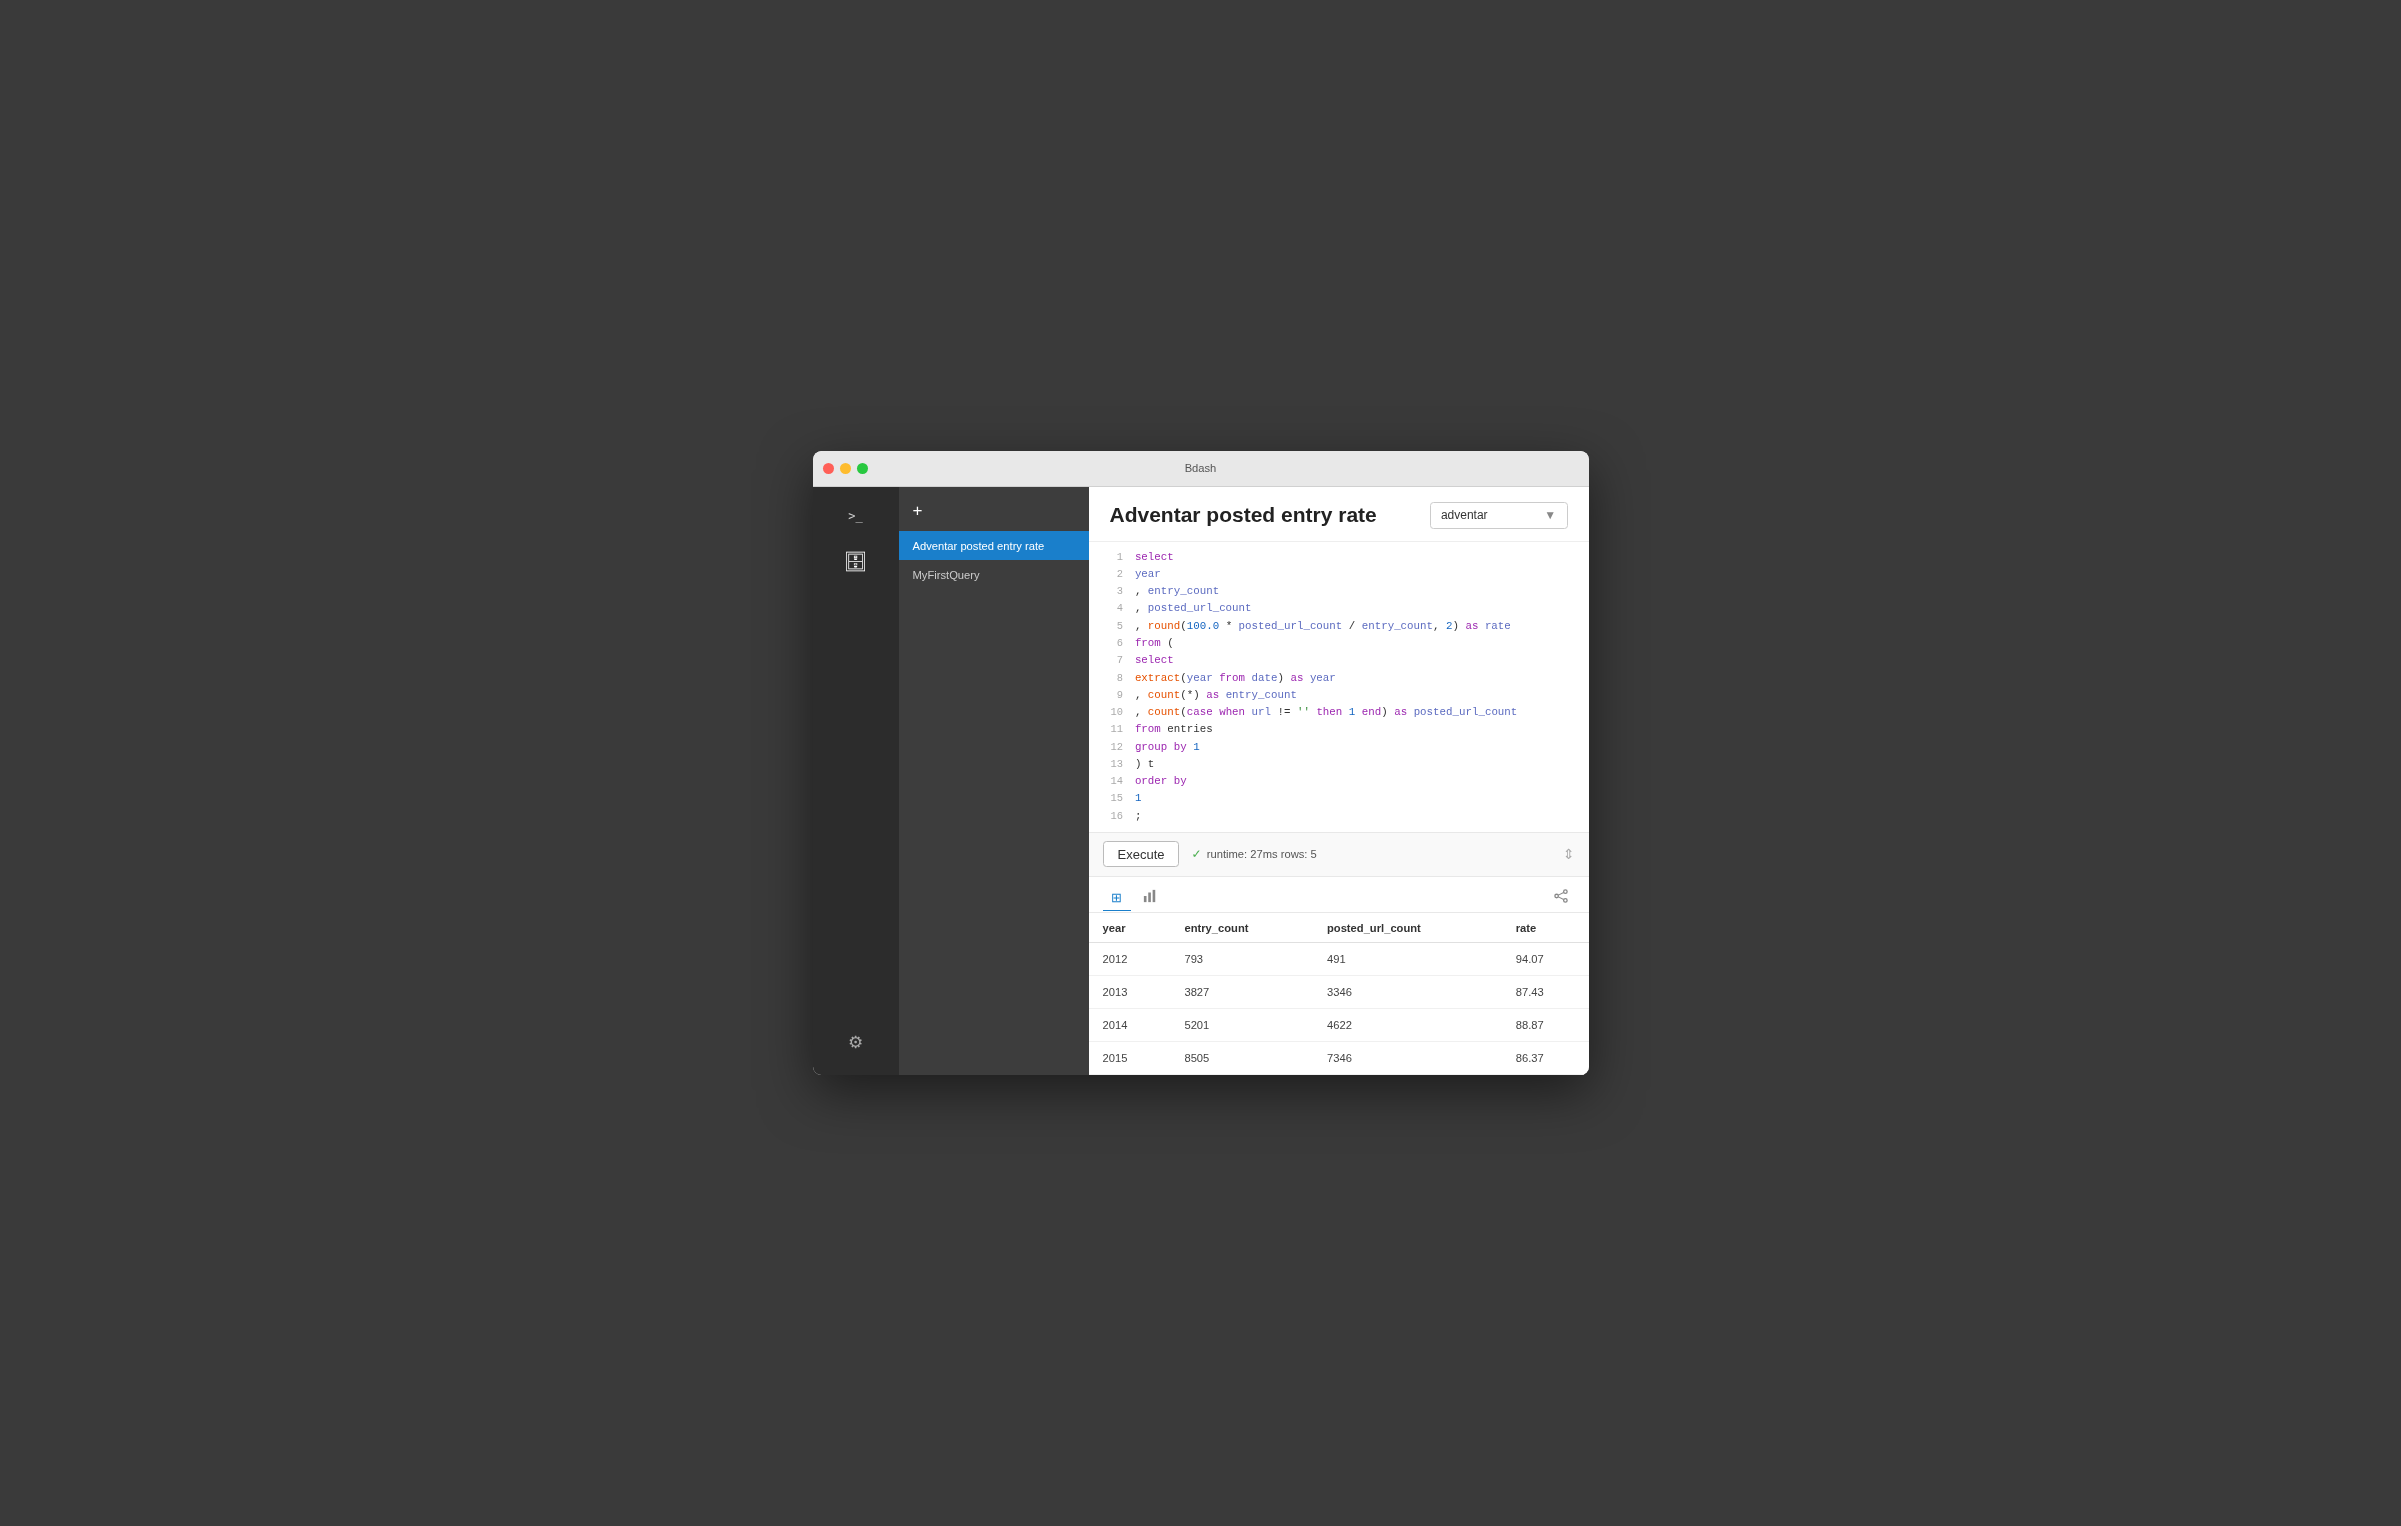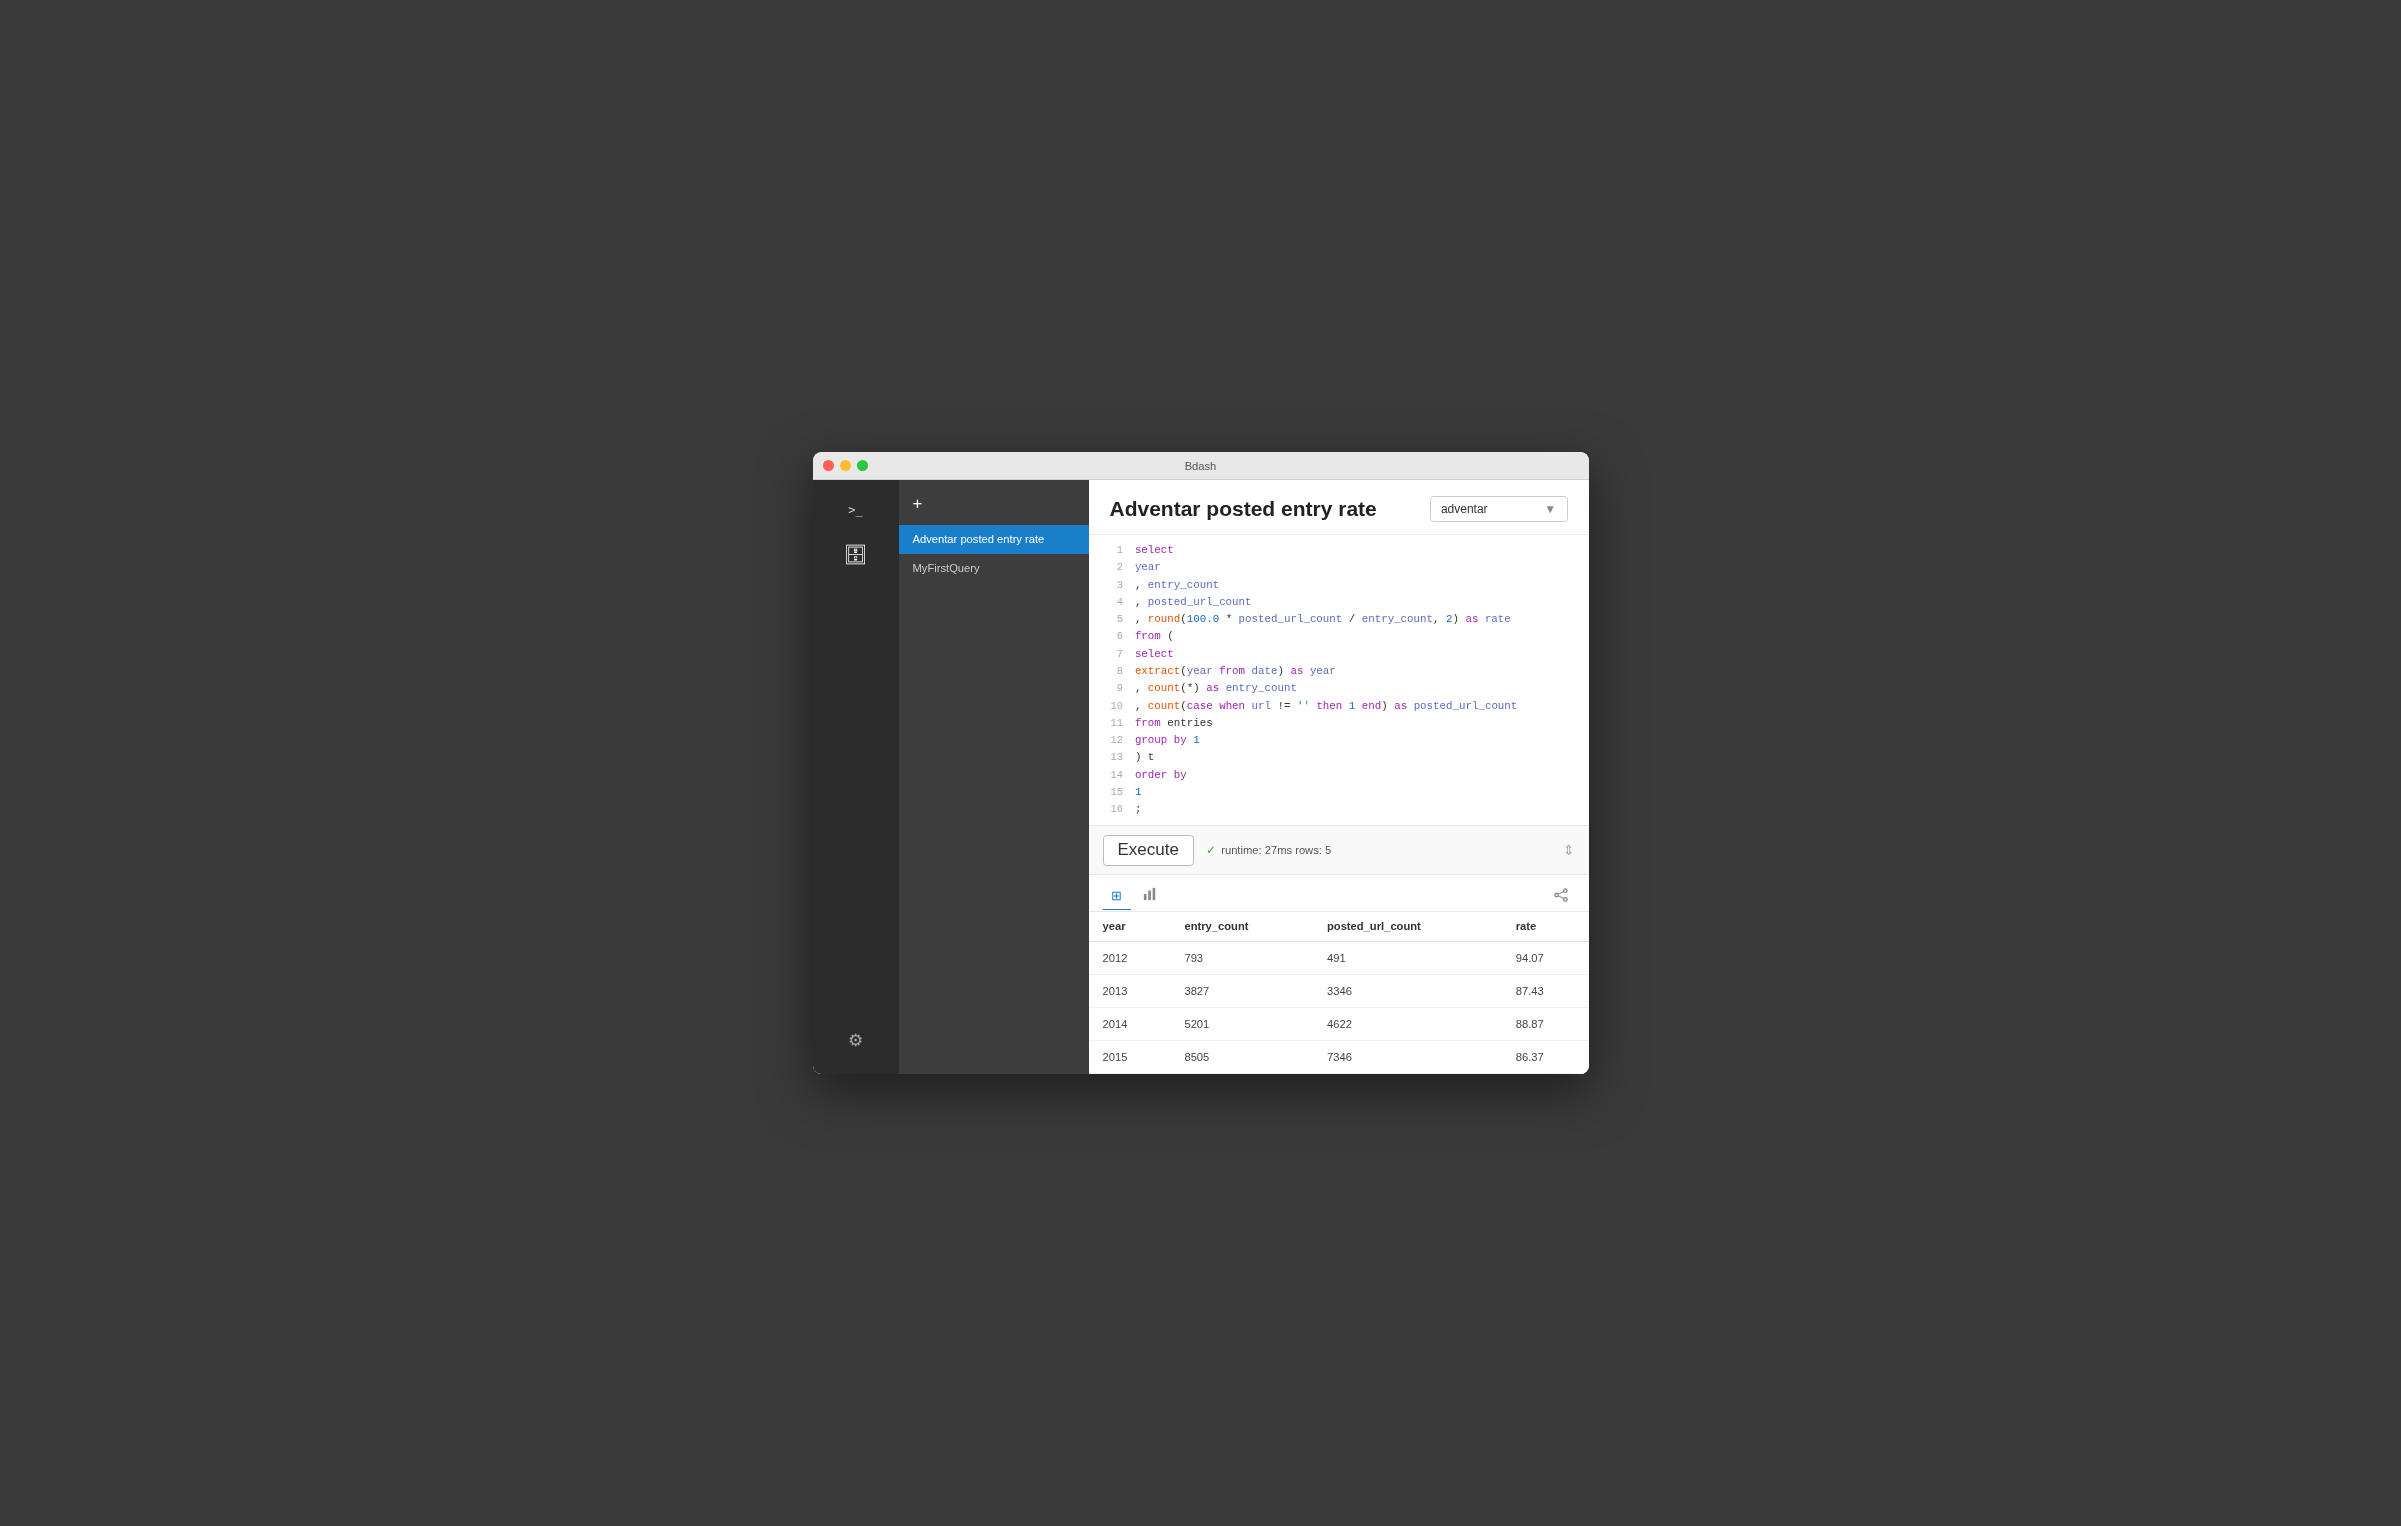--- a/index.html
+++ b/index.html
@@ -17,21 +17,21 @@
       width: 776px;
       background: #f5f5f5;
       border-radius: 8.6px;
       box-shadow: 0 17px 52px rgba(0,0,0,0.5);
       overflow: hidden;
     }
 
     
     .titlebar {
       background: #e8e8e8;
-      height: 28px;
+      height: 36px;
       display: flex;
       align-items: center;
       justify-content: center;
       position: relative;
       border-bottom: 0.9px solid #d0d0d0;
     }
 
     .titlebar-buttons {
       position: absolute;
       left: 10.4px;
@@ -205,21 +205,21 @@
       background: #f9f9f9;
       border-bottom: 0.9px solid #e8e8e8;
       gap: 12px;
     }
 
     .execute-btn {
       background: #fff;
       border: 0.9px solid #bbb;
       border-radius: 3.5px;
       padding: 4.3px 14px;
-      font-size: 17px;
+      font-size: 13px;
       color: #333;
       cursor: pointer;
     }
 
     .runtime-info {
       display: flex;
       align-items: center;
       gap: 5.2px;
       font-size: 11.2px;
       color: #555;

